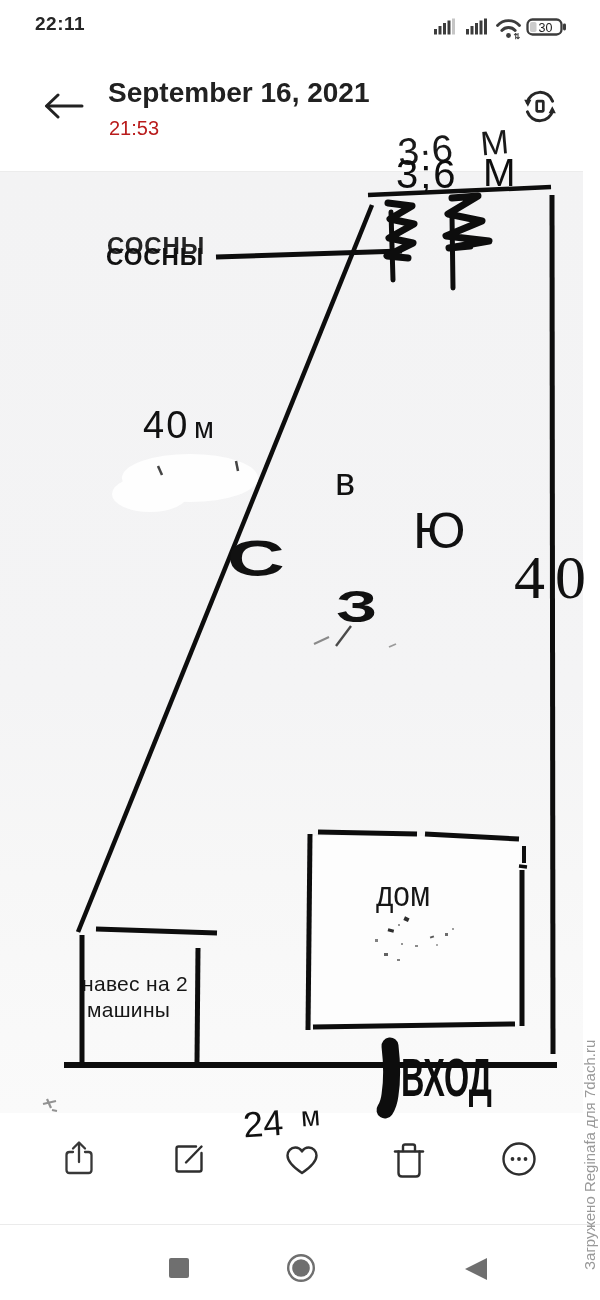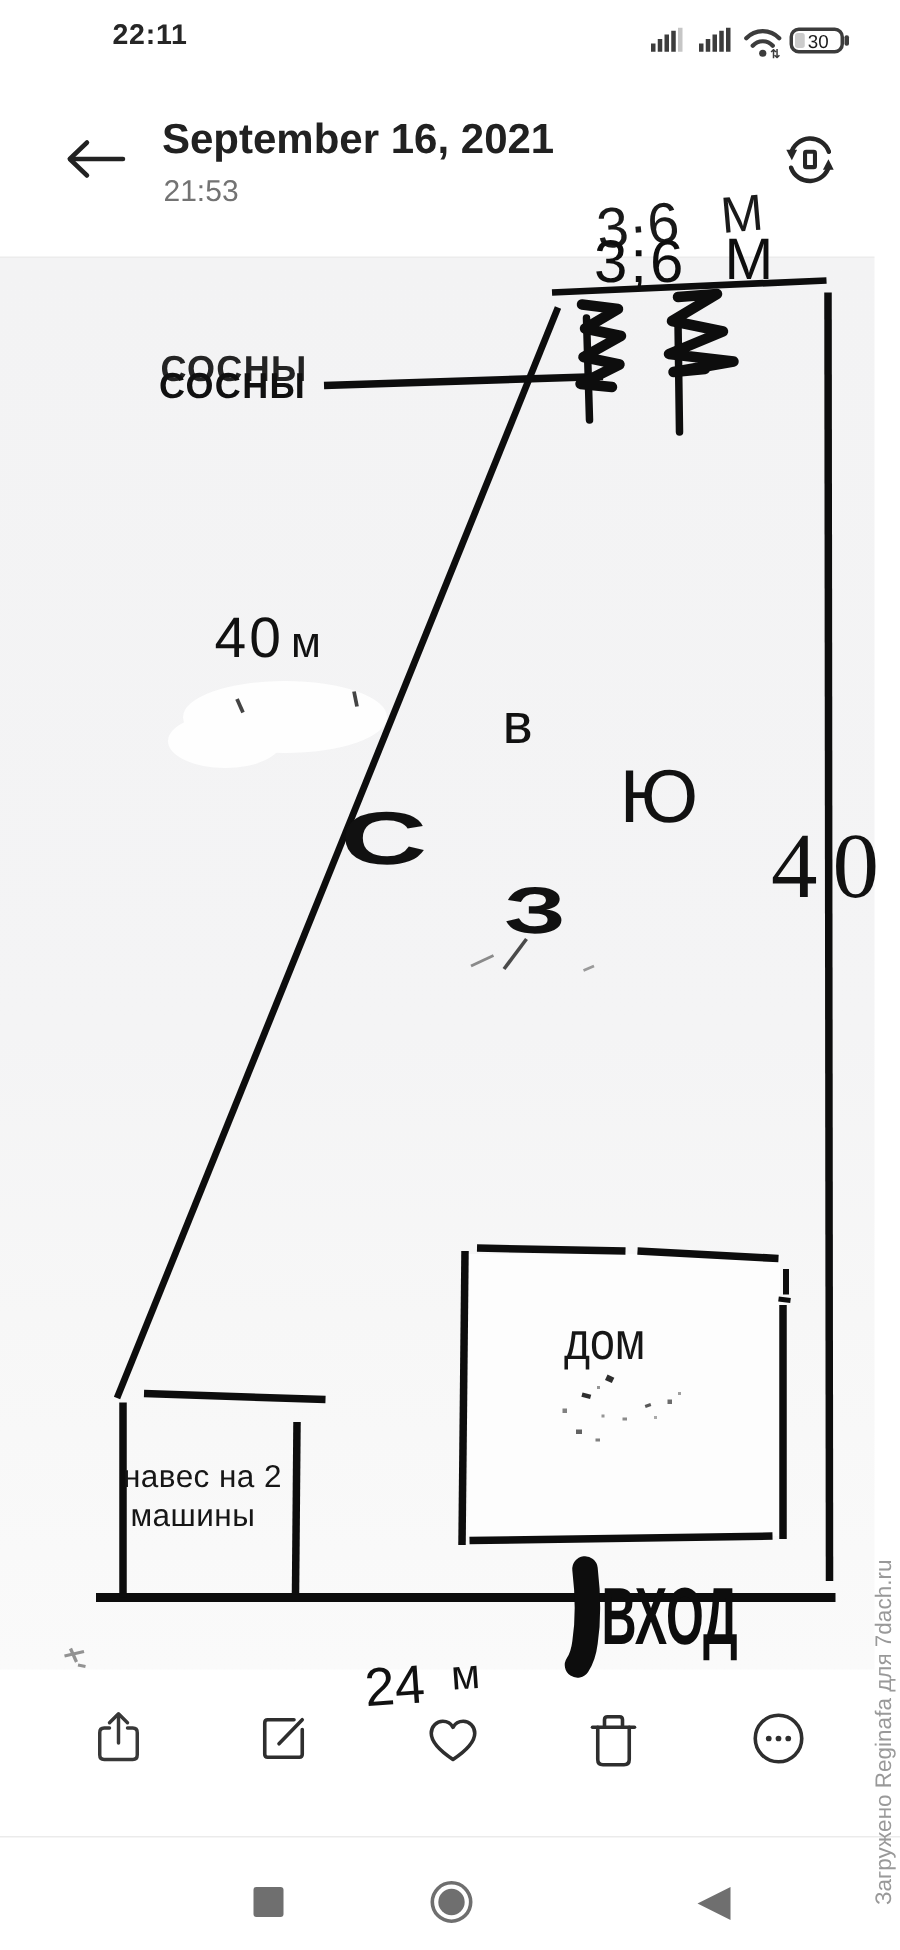--- a/index.html
+++ b/index.html
@@ -2,21 +2,21 @@
 <html><head>
 <meta charset="utf-8">
 <style>
   html,body{margin:0;padding:0;}
   body{width:600px;height:1300px;background:#ffffff;font-family:"Liberation Sans",sans-serif;position:relative;overflow:hidden;}
   .abs{position:absolute;}
 </style>
 </head>
 <body>
 
-<div class="abs" style="left:35px;top:13px;font-size:19px;font-weight:700;color:#262626;letter-spacing:0.5px;margin-left:40px;">22:11</div>
+<div class="abs" style="left:35px;top:13px;font-size:19px;font-weight:700;color:#262626;letter-spacing:0.5px;">22:11</div>
 
 <svg class="abs" style="left:425px;top:8px;" width="150" height="37" viewBox="0 0 150 37">
 
   <g fill="#3c3c3c">
     <rect x="9" y="21" width="3" height="5.5"></rect>
     <rect x="13.5" y="18" width="3" height="8.5"></rect>
     <rect x="18" y="15" width="3" height="11.5"></rect>
     <rect x="22.5" y="12.5" width="3" height="14"></rect>
     <rect x="27" y="10.5" width="3" height="16" fill="#c6c6c6"></rect>
   </g>
@@ -48,21 +48,21 @@
 
 <svg class="abs" style="left:44px;top:93px;" width="40" height="26" viewBox="0 0 40 26">
   <g stroke="#222" stroke-width="3" fill="none" stroke-linecap="round" stroke-linejoin="round">
     <path d="M38 13 L3 13"></path>
     <path d="M14 2 L2.5 13 L14 24"></path>
   </g>
 </svg>
 
 <div class="abs" style="left:108px;top:77px;font-size:28px;font-weight:600;color:#212121;">September 16, 2021</div>
 
-<div class="abs" style="left:109px;top:117px;font-size:20px;font-weight:400;color:#737373;">21:53</div>
+<div class="abs" style="left:109px;top:117px;font-size:20px;font-weight:400;color:#b91c1c;">21:53</div>
 
 <svg class="abs" style="left:522px;top:88px;" width="36" height="37" viewBox="0 0 36 37">
   <g stroke="#262626" stroke-width="3" fill="none" stroke-linecap="round">
     <path d="M5.3 14.5 A 13.2 13.2 0 0 1 30.6 13.2"></path>
     <path d="M30.7 22.5 A 13.2 13.2 0 0 1 5.4 23.8"></path>
   </g>
   <path d="M2.2 11.8 L9.4 11.8 L5.9 18.8 Z" fill="#262626"></path>
   <path d="M26.6 25.2 L33.8 25.2 L30.3 18.2 Z" fill="#262626"></path>
   <rect x="14.7" y="13.2" width="6.6" height="10.2" rx="0.8" fill="none" stroke="#262626" stroke-width="2.7"></rect>
 </svg>

